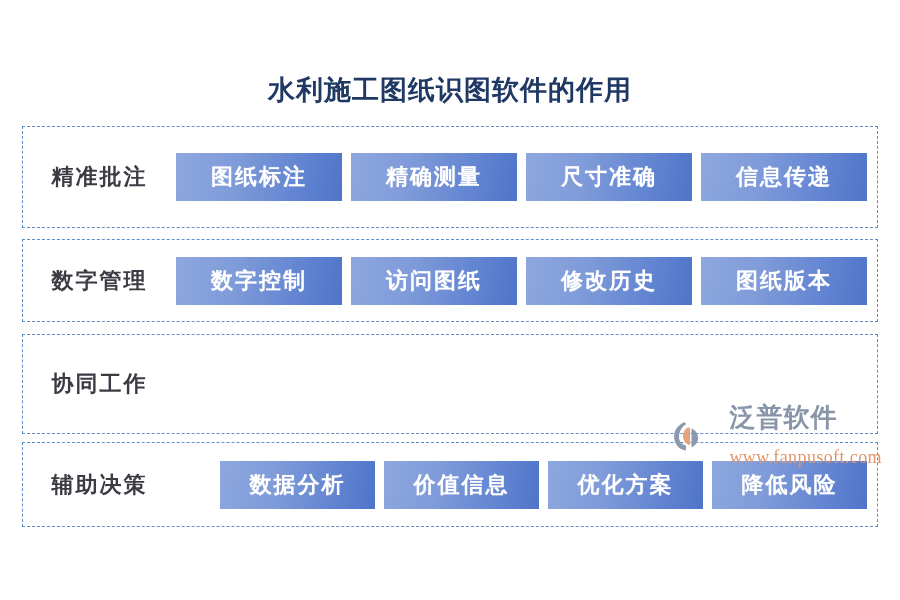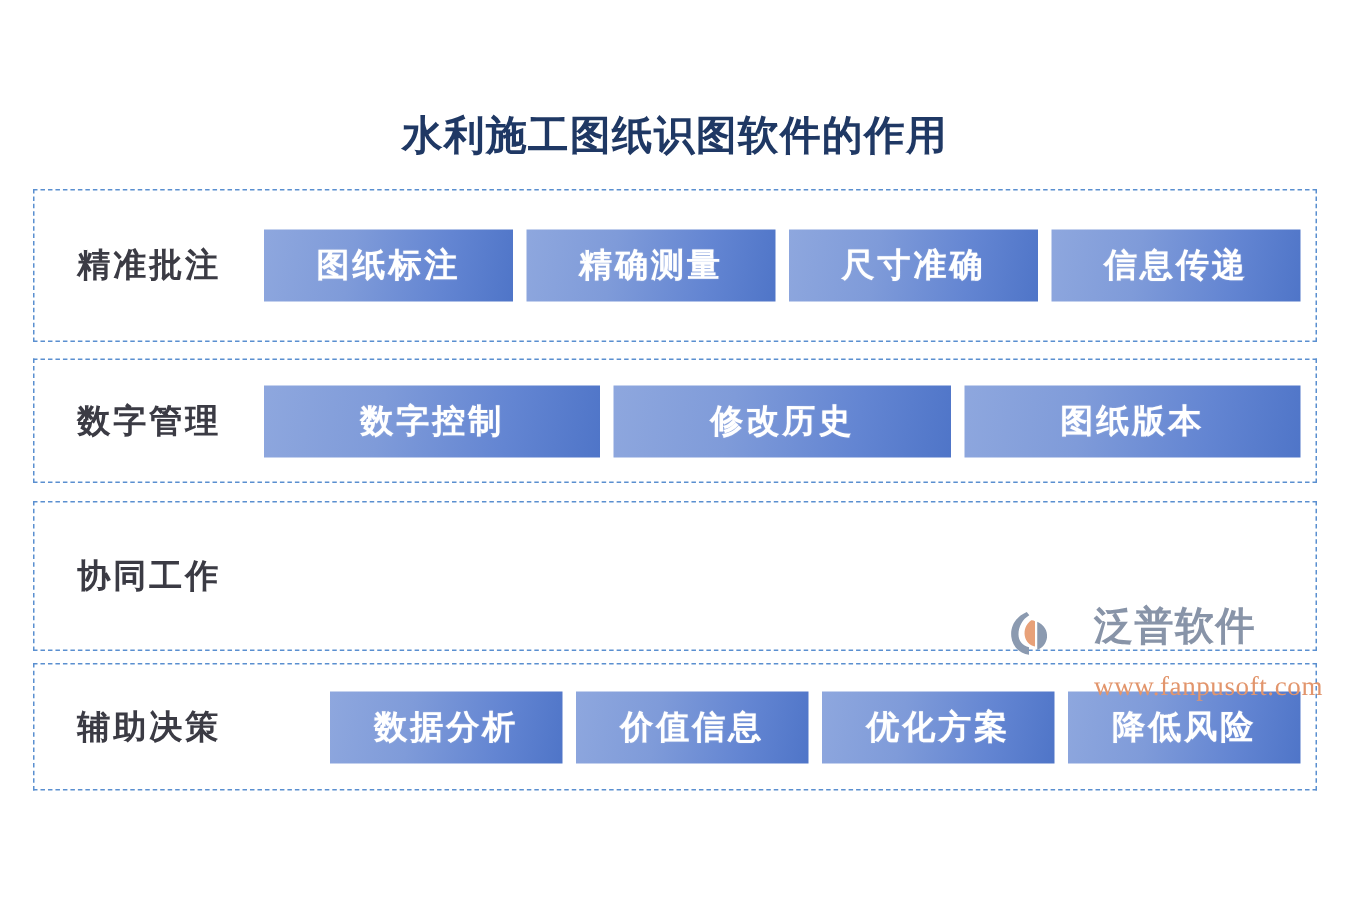--- a/index.html
+++ b/index.html
@@ -92,20 +92,21 @@
     font-family: "Liberation Serif", "DejaVu Serif", serif;
     text-shadow: 0 0 1px rgba(255,255,255,0.35);
   }
 
   
   .logo {
     position: absolute;
     right: 18px;
     bottom: 14px;
     display: flex;
+    align-items: center;
     gap: 24px;
   }
   .logo-mark {
     width: 34px;
     height: 34px;
     flex: 0 0 34px;
     position: relative;
   }
   .logo-text {
     display: flex;
@@ -146,20 +147,21 @@
         <div class="chip">精确测量</div>
         <div class="chip">尺寸准确</div>
         <div class="chip">信息传递</div>
       </div>
     </div>
 
     <div class="row r2">
       <div class="row-label">数字管理</div>
       <div class="chips">
         <div class="chip">数字控制</div>
+        <div class="chip">访问图纸</div>
         <div class="chip">修改历史</div>
         <div class="chip">图纸版本</div>
       </div>
     </div>
 
     <div class="row r3">
       <div class="row-label">协同工作</div>
     </div>
 
     <div class="row r4">

